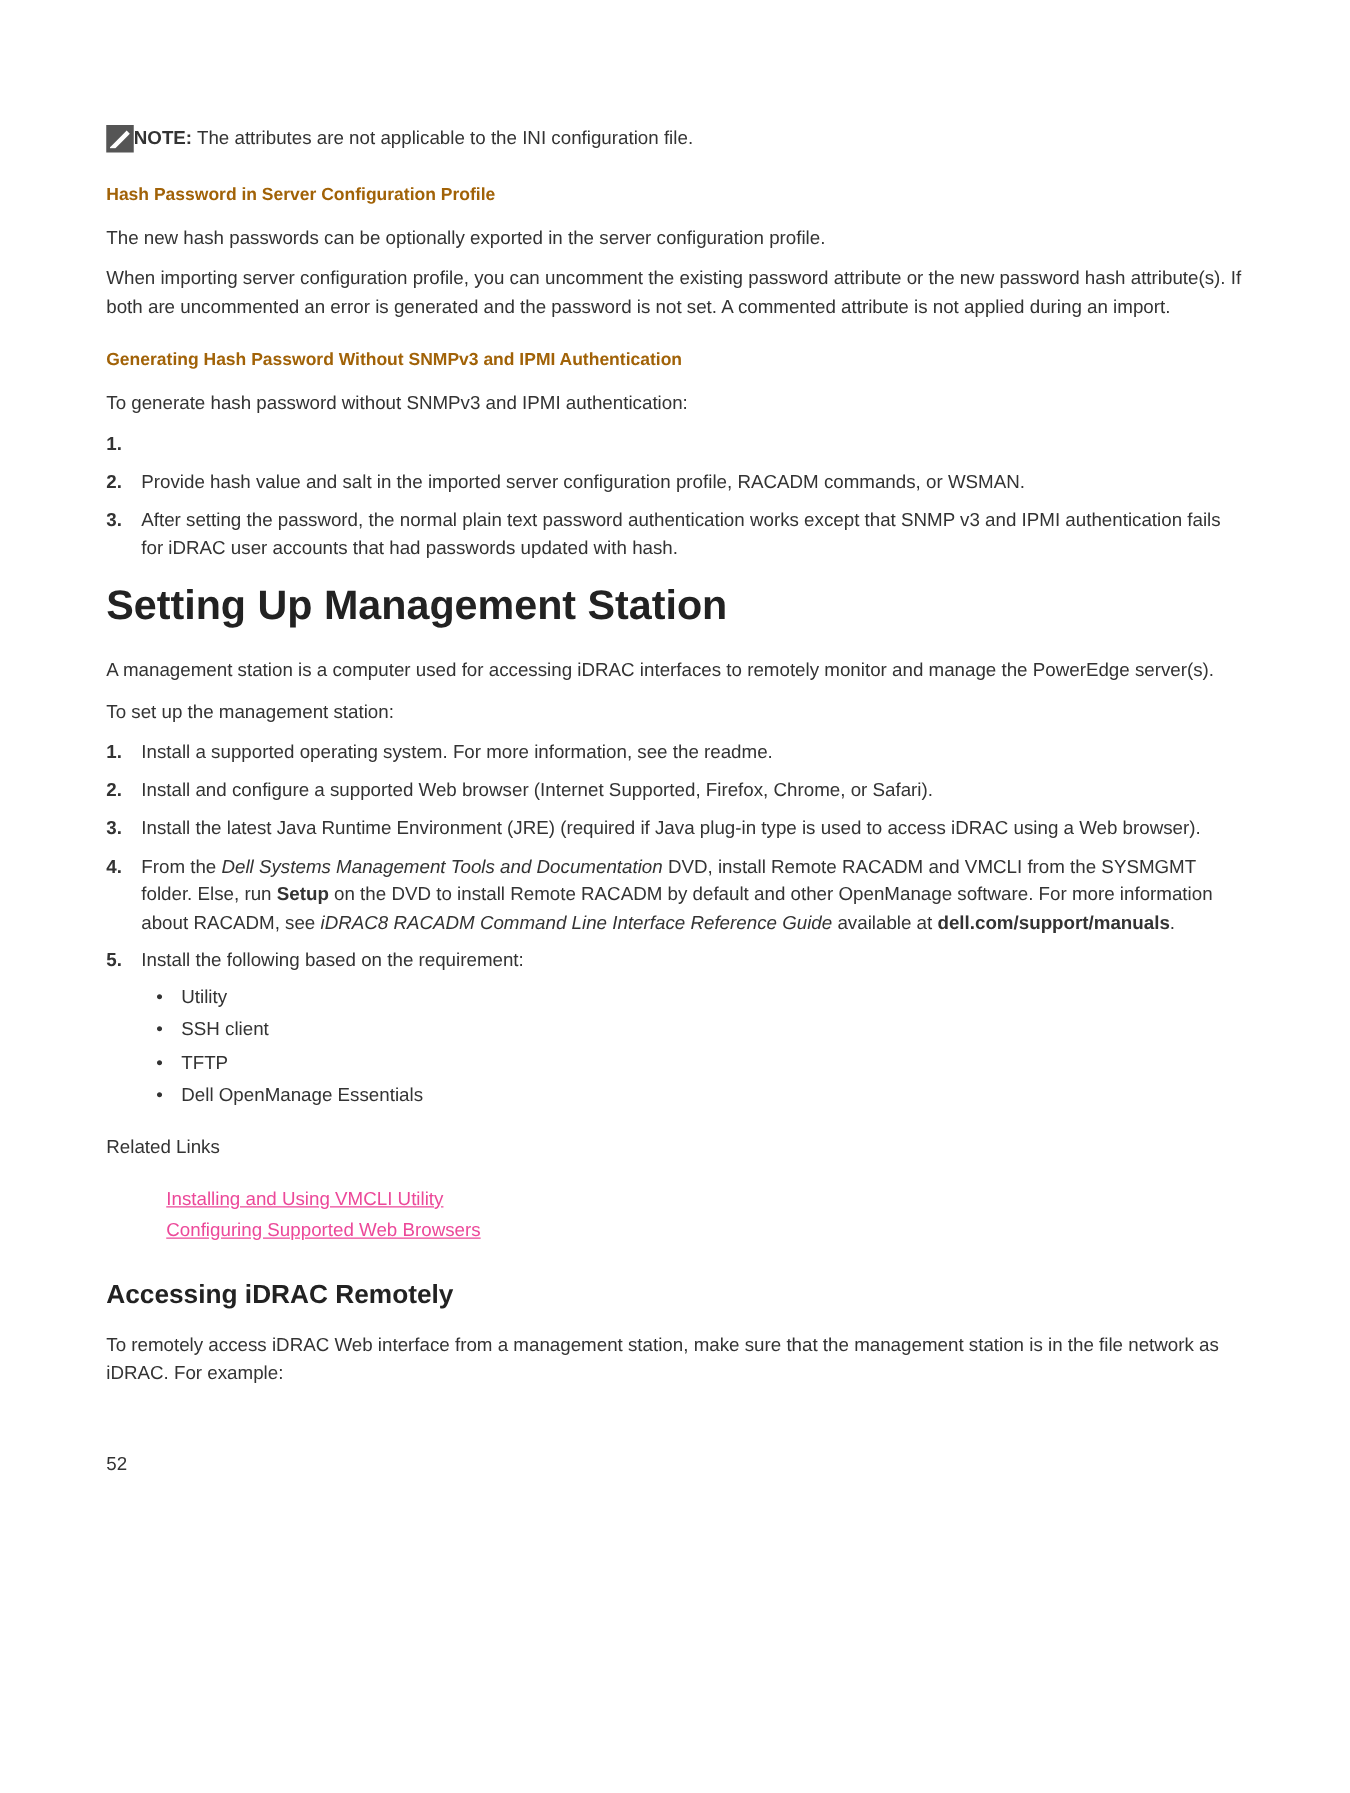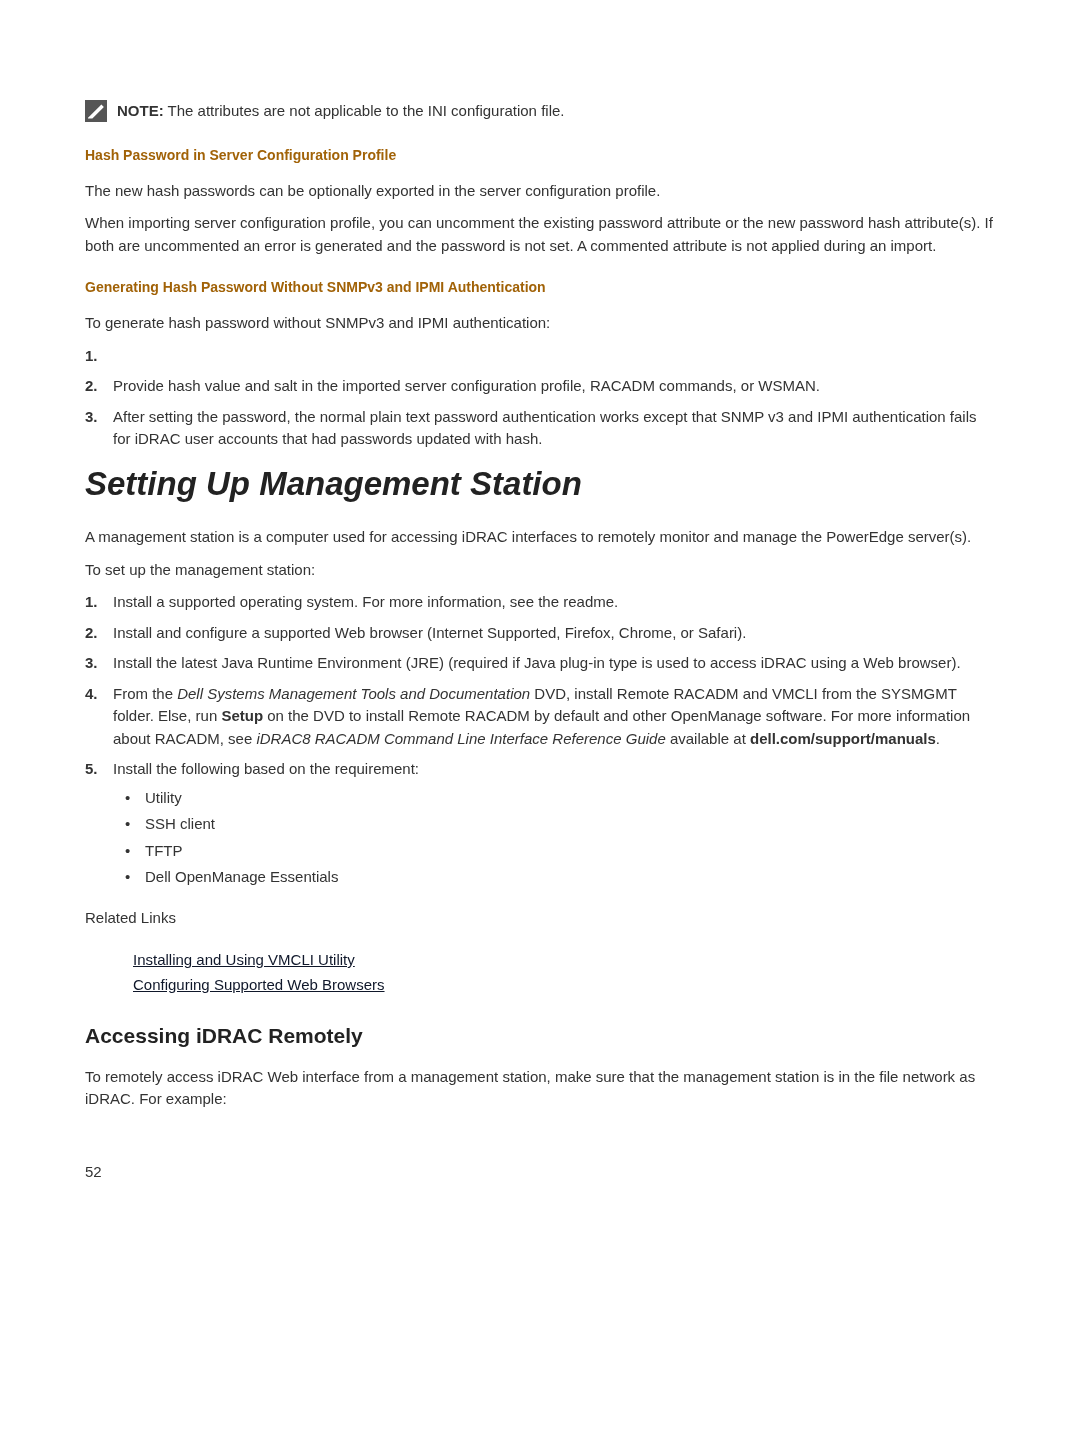--- a/index.html
+++ b/index.html
@@ -13,21 +13,20 @@
       color: #333;
       width: 1080px;
       margin: 0 auto;
       padding: 100px 85px 40px 85px;
       font-size: 15px;
       line-height: 1.5;
     }
     .note-row {
       display: flex;
       align-items: center;
-      gap: 10px;
       margin-bottom: 22px;
     }
     .note-icon {
       width: 22px;
       height: 22px;
       background: #555;
       display: flex;
       align-items: center;
       justify-content: center;
       color: #fff;
@@ -50,21 +49,20 @@
       color: #a16207;
     }
     .body-text {
       margin-bottom: 10px;
     }
     .h2 {
       font-size: 33px;
       font-weight: bold;
       margin-bottom: 18px;
       color: #222;
-      font-style: italic;
     }
     .h3 {
       font-size: 21px;
       font-weight: bold;
       margin-top: 24px;
       margin-bottom: 14px;
       color: #222;
     }
     .ol {
       margin-left: 0;
@@ -96,21 +94,21 @@
     }
     .ul-marker {
       min-width: 20px;
     }
     .related-links-heading {
       font-weight: normal;
       margin-top: 14px;
       margin-bottom: 20px;
     }
     .link {
-      color: #0f172a;
+      color: #ec4899;
       text-decoration: underline;
       display: block;
       margin-left: 48px;
       margin-bottom: 2px;
     }
     .bold {
       font-weight: bold;
     }
     .italic {
       font-style: italic;

